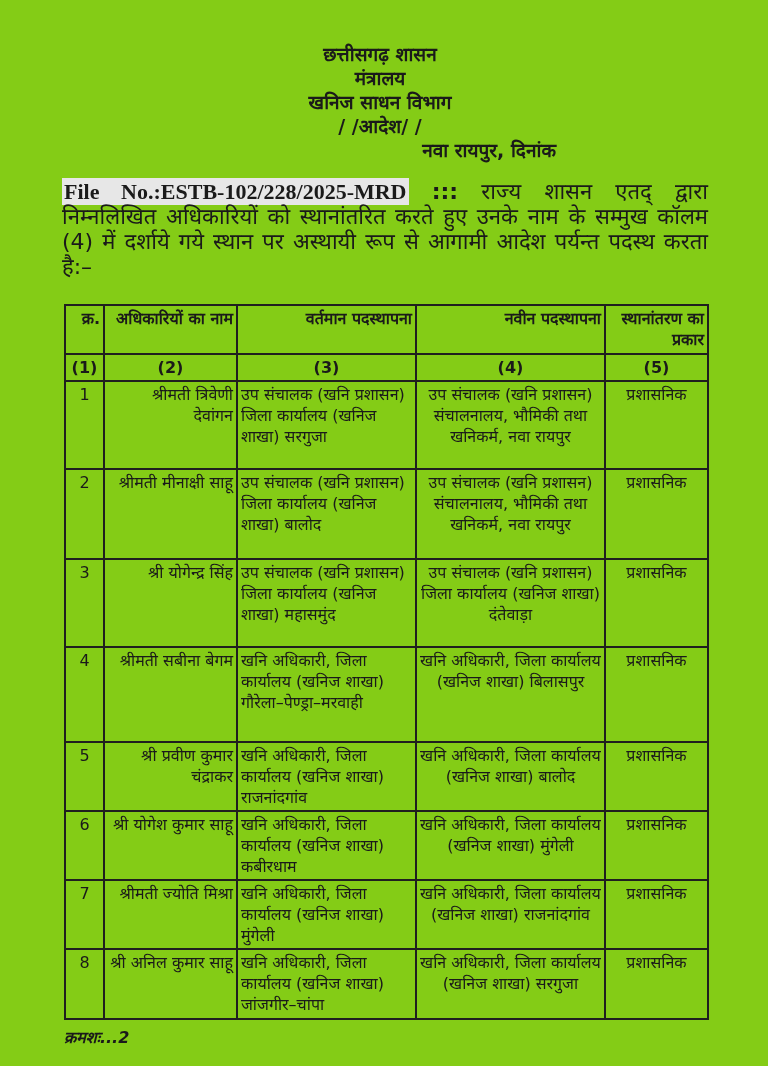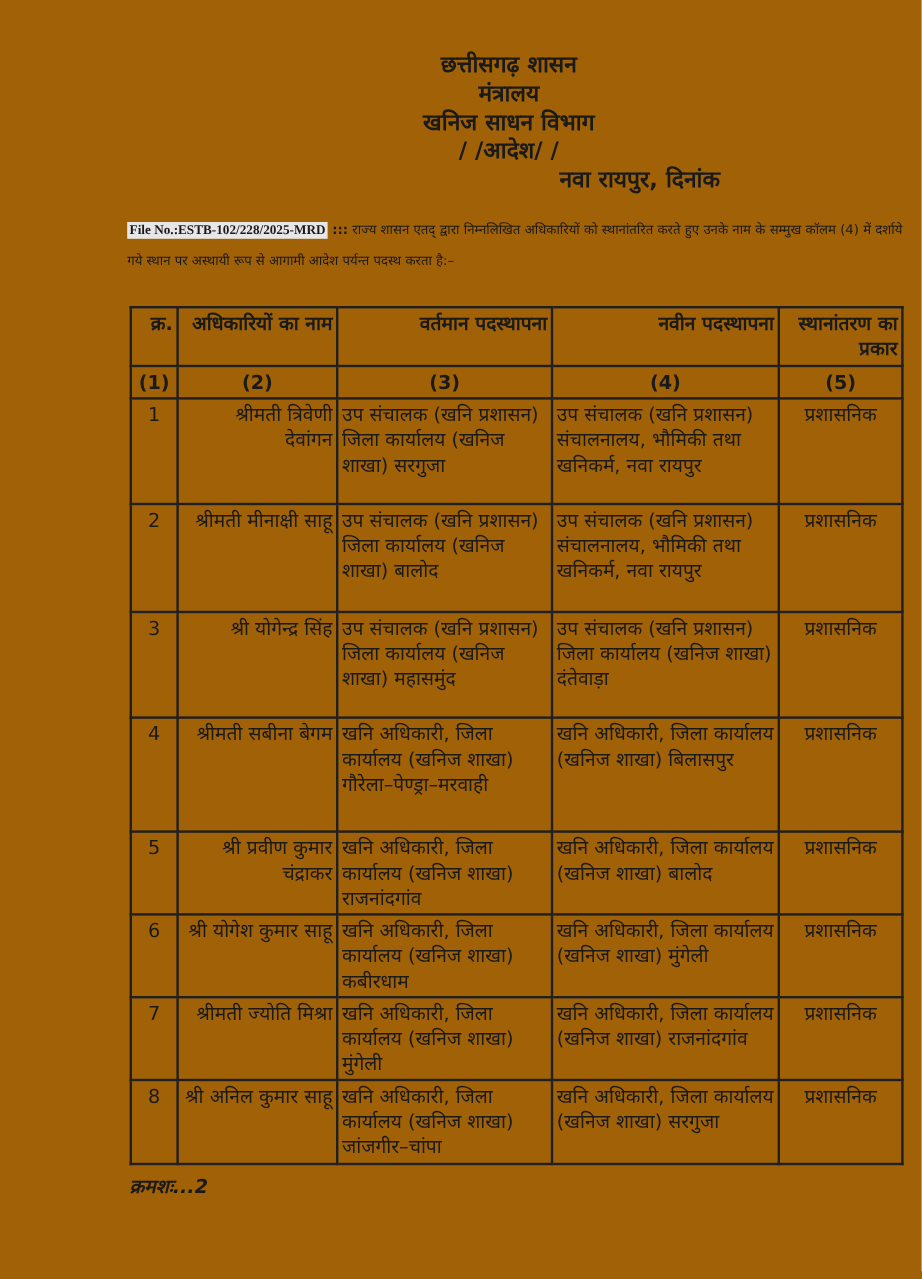--- a/index.html
+++ b/index.html
@@ -5,21 +5,21 @@
   * { margin: 0; padding: 0; box-sizing: border-box; }
   html, body { background: #ffffff; }
   body {
     width: 768px;
     height: 1066px;
     position: relative;
     font-family: "DejaVu Sans", sans-serif;
     color: #1a1a1a;
     overflow: hidden;
   }
-  .page { width: 768px; height: 1066px; background: #a16207; padding-left: 44px; }
+  .page { width: 768px; height: 1066px; background: #84cc16; }
 
   
   .letterhead {
     padding-top: 42px;
     width: 760px;
     text-align: center;
     font-weight: bold;
     font-size: 19px;
     line-height: 24px;
   }
@@ -29,21 +29,21 @@
     text-align: right;
     font-weight: bold;
     font-size: 19px;
     line-height: 24px;
   }
 
   
   .intro {
     margin: 17px 28px 0 62px;
     width: 646px;
-    font-size: 11px;
+    font-size: 22px;
     line-height: 25px;
     text-align: justify;
   }
   .fileno {
     font-family: "Liberation Serif", serif;
     font-weight: bold;
     background: #e7e7e7;
     padding: 1px 2px;
   }
   .sep { font-weight: bold; }
@@ -61,21 +61,21 @@
   table.transfer th, table.transfer td {
     border: 2px solid #1f1f1f;
     vertical-align: top;
     padding: 2px 3px;
   }
   tr.th-row th { font-weight: bold; text-align: right; }
   tr.num-row td { font-weight: bold; text-align: center; }
   td.c-sno  { text-align: center; }
   td.c-name { text-align: right; padding-left: 6px; }
   td.c-cur  { text-align: left; }
-  td.c-new  { text-align: left; margin-top: 20px; }
+  td.c-new  { text-align: center; margin-top: 20px; }
   td.c-type { text-align: center; }
 
   
   .continuation {
     margin-left: 64px;
     width: 643px;
     margin-top: 6px;
     text-align: left;
     font-weight: bold;
     font-style: italic;

